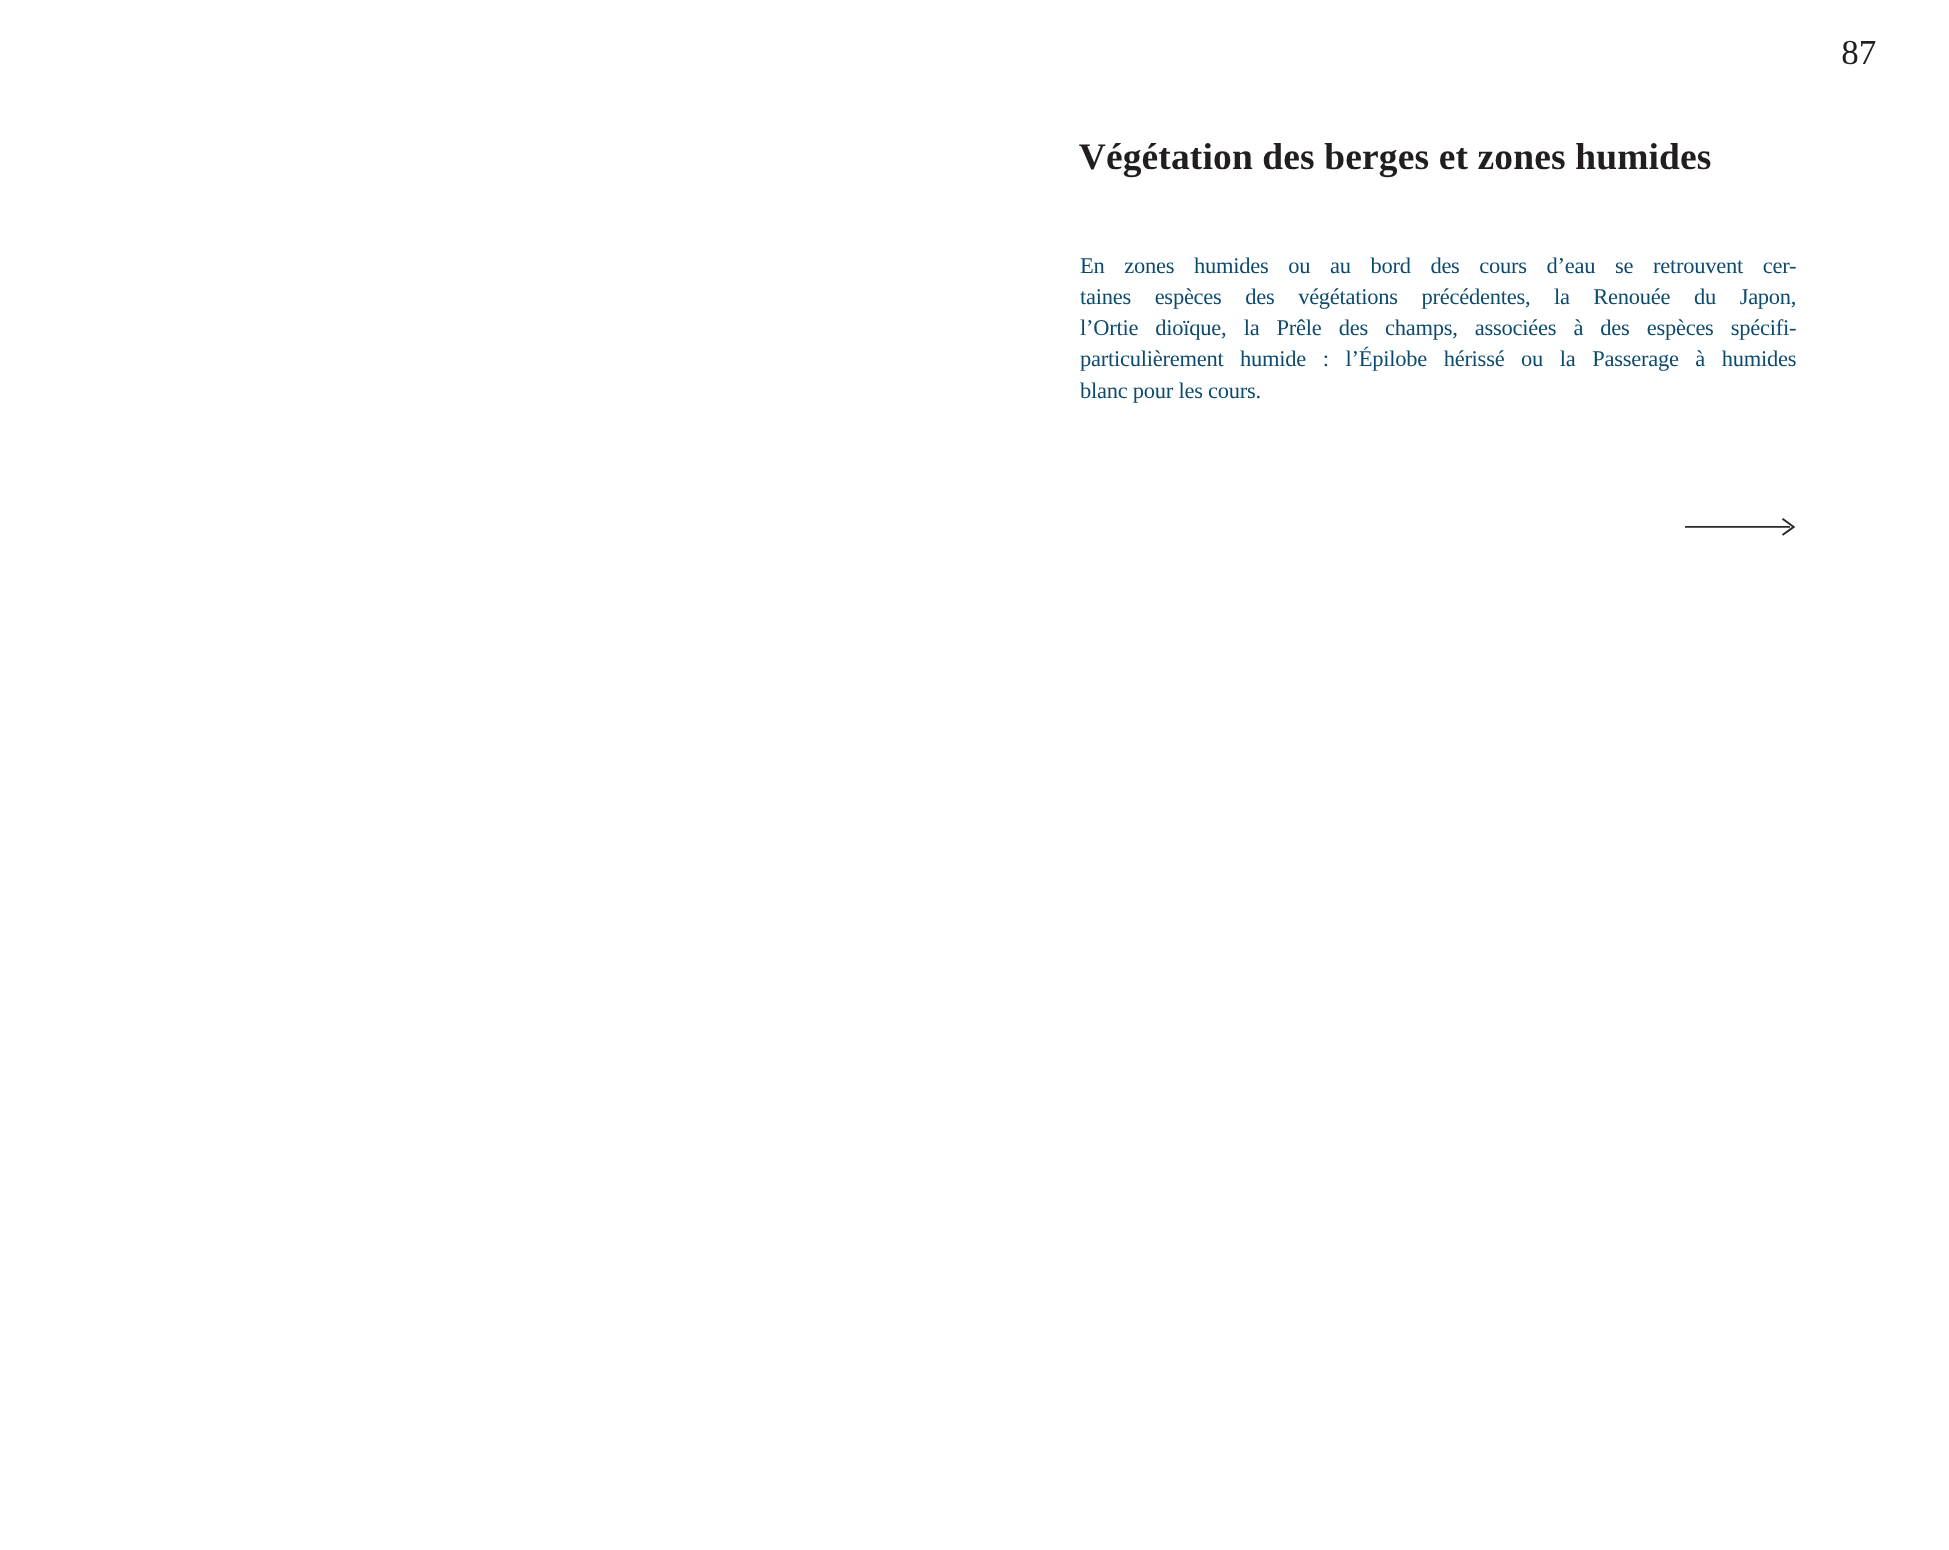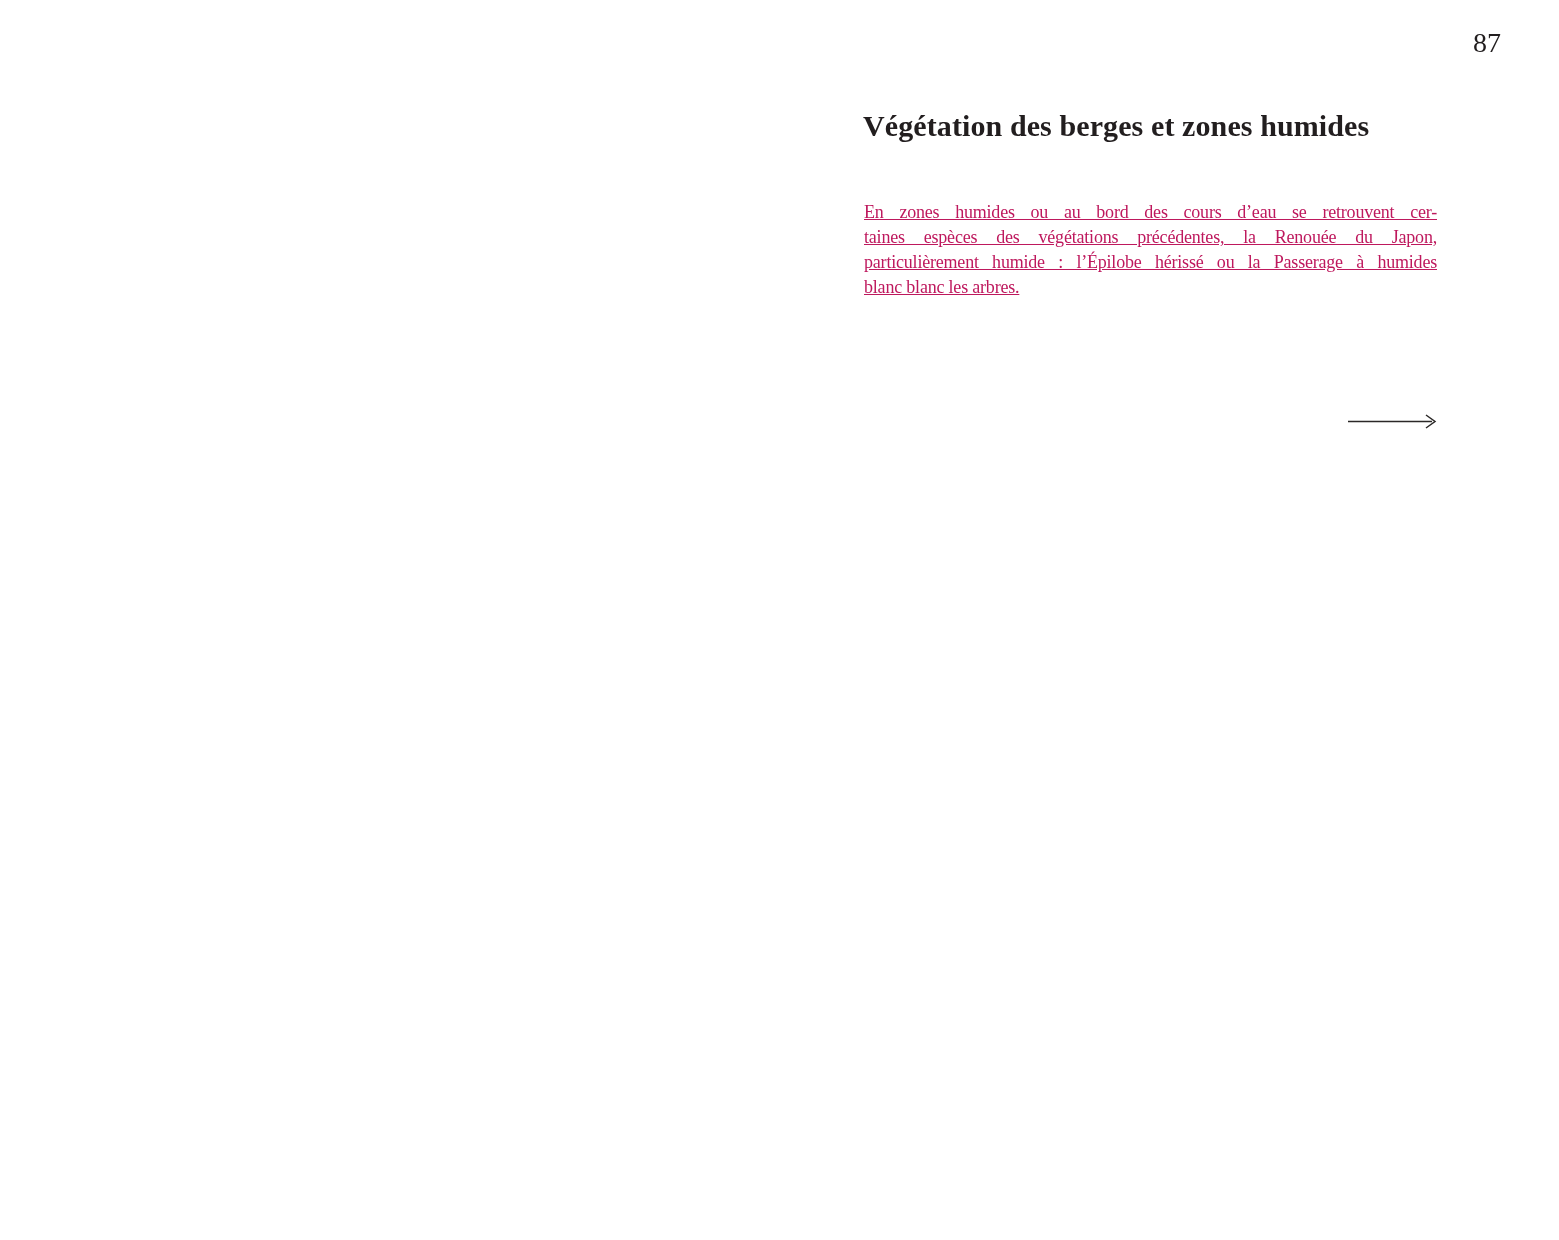--- a/index.html
+++ b/index.html
@@ -33,22 +33,21 @@
     white-space: nowrap;
   }
   .body-paragraph {
     position: absolute;
     left: 864px;
     top: 200px;
     width: 573px;
     font-size: 18px;
     line-height: 25px;
     letter-spacing: -0.2px;
-    color: #be185d;
-    text-decoration: underline;
+    color: #0c4a6e;
   }
   .body-paragraph .line {
     text-align: left;
     white-space: normal;
   }
   .body-paragraph .line.just {
     text-align: justify;
     text-align-last: justify;
   }
   .continuation-arrow {
@@ -65,22 +64,23 @@
 
 <div class="page">
 
   <div class="page-number">87</div>
 
   <h1 class="section-title">Végétation des berges et zones humides</h1>
 
   <div class="body-paragraph">
     <div class="line just">En zones humides ou au bord des cours d’eau se retrouvent cer-</div>
     <div class="line just">taines espèces des végétations précédentes, la Renouée du Japon,</div>
+    <div class="line just">l’Ortie dioïque, la Prêle des champs, associées à des espèces spécifi-</div>
     <div class="line just">particulièrement humide : l’Épilobe hérissé ou la Passerage à humides</div>
-    <div class="line">blanc blanc les arbres.</div>
+    <div class="line">blanc pour les cours.</div>
   </div>
 
   <div class="continuation-arrow">
     <svg width="90" height="18" viewBox="0 0 90 18" xmlns="http://www.w3.org/2000/svg">
       <line x1="1" y1="9.5" x2="85" y2="9.5" stroke="#2b2827" stroke-width="1.5"></line>
       <path d="M79 3 L88 9.5 L79 16" fill="none" stroke="#2b2827" stroke-width="1.5"></path>
     </svg>
   </div>
 
 </div>

